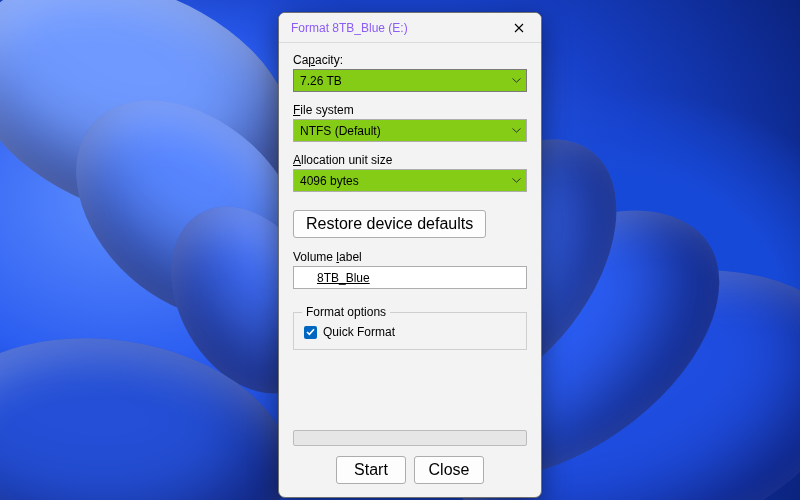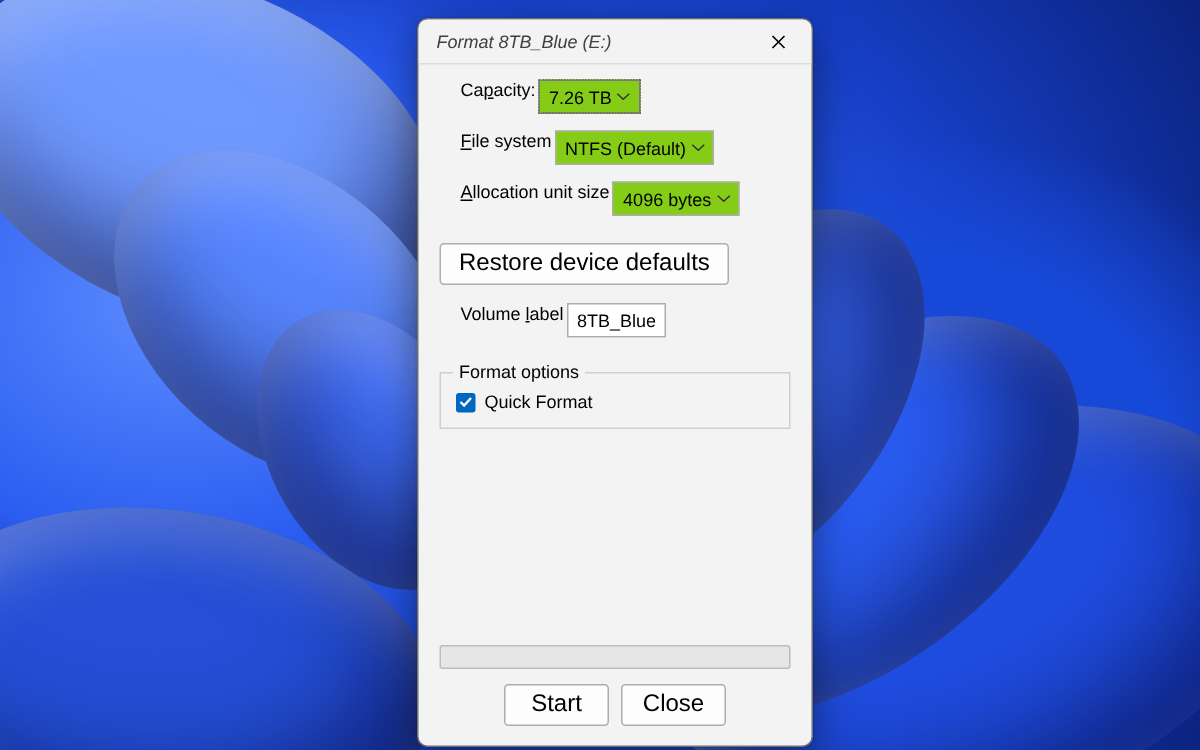--- a/index.html
+++ b/index.html
@@ -54,21 +54,21 @@
     overflow: hidden;
   }
   .titlebar {
     height: 29px;
     background: #f3f3f3;
     display: flex;
     align-items: center;
     padding-left: 12px;
     border-bottom: 1px solid #dcdcdc;
   }
-  .titlebar .title { flex: 1; font-size: 12px; color:#404040;font-style:italic; }
+  .titlebar .title { flex: 1; font-size: 12px; color:#8b5cf6; }
   .titlebar .xbtn {
     width: 45px; height: 29px;
     display:flex; align-items:center; justify-content:center;
     color:#000;
   }
   .titlebar .xbtn svg { width:10px; height:10px; display:block; }
 
   .body {
     padding: 10px 14px 0 14px;
     display:flex; flex-direction:column;
@@ -87,38 +87,38 @@
     font-size:12px;
   }
   .field.focused { border:1px dotted #000; outline:1px solid #7a7a7a; outline-offset:-1px;}
   .field .val { flex:1; white-space:nowrap; overflow:hidden; }
   .chev {
     width:16px; height:100%;
     display:flex; align-items:center; justify-content:center;
   }
   .chev svg { width:9px; height:5px; display:block; }
 
-  .block { display:flex; flex-direction:row; gap:2px; margin-bottom:8px;margin-left:14px;}
+  .block { display:flex; flex-direction:column; gap:2px; margin-bottom:8px;}
 
   .btn {
     background:#fdfdfd;
     border:1px solid #adadad;
     border-radius:3px;
     padding: 4px 12px;
     font-size:16px;
     font-family:inherit;
     min-width:70px;
     text-align:center;
     cursor:default;
   }
   .restore-row { padding: 7px 0 9px 0; }
 
   .textinput {
     height:21px; background:#fff; border:1px solid #adadad;
-    padding:0 6px; font-size:12px; display:flex; align-items:center;
+    padding:0 23px; font-size:12px; display:flex; align-items:center;text-decoration:underline;
   }
 
   .groupbox {
     border:1px solid #cfcfcf;
     position:relative;
     margin-top:12px;
     padding: 12px 10px 10px 10px;
   }
   .groupbox .legend {
     position:absolute; top:-8px; left:8px;

